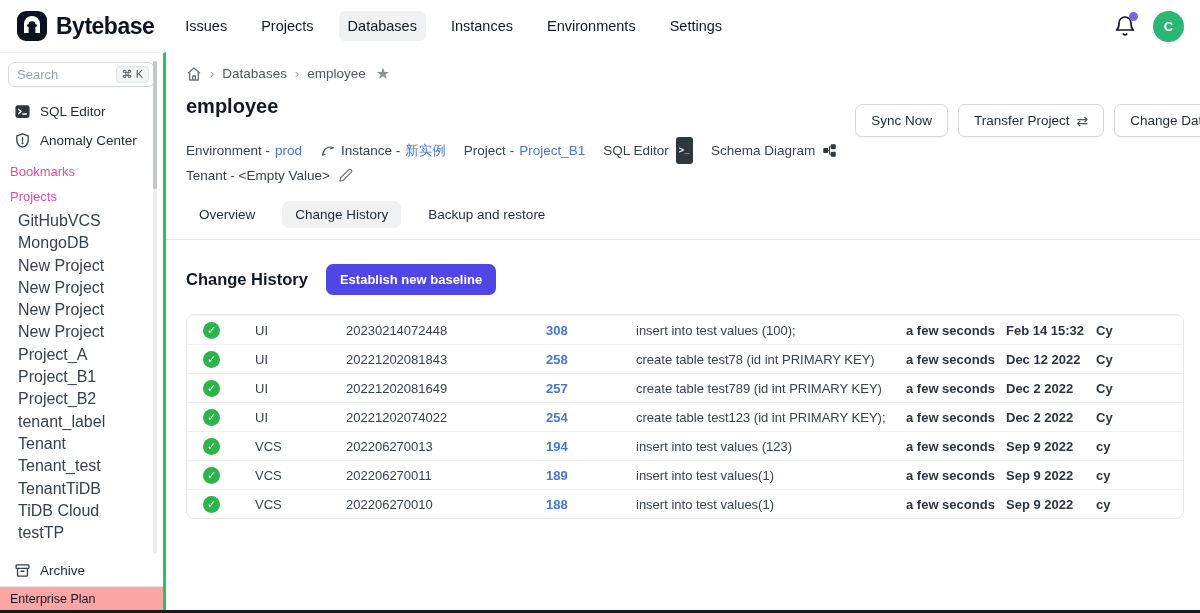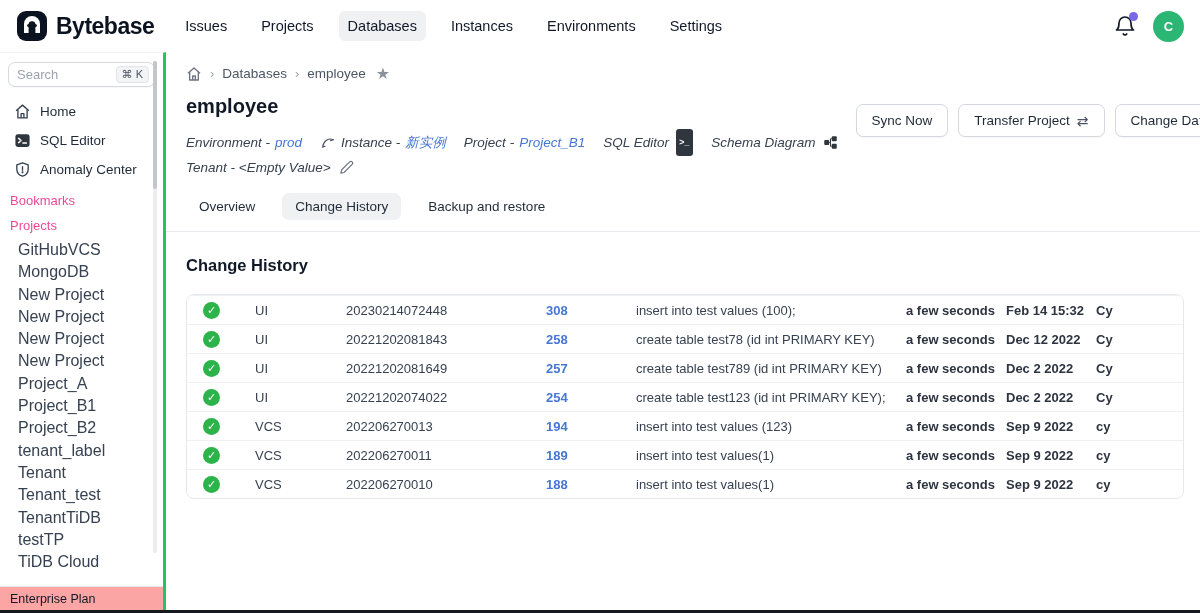--- a/index.html
+++ b/index.html
@@ -46,21 +46,21 @@
 
   
   .main { flex:1; padding:12px 16px 0 20px; position:relative; }
   .breadcrumb { display:flex; align-items:center; gap:8px; font-size:13.5px; color:#4b5563; }
   .crumb { cursor:pointer; }
   .crumb-sep { color:#9ca3af; font-size:13px; }
   .fav-star { color:#8b929c; font-size:16px; margin-left:2px; }
 
   .header-row { display:flex; margin-top:12px; }
   .page-title { font-size:20px; font-weight:700; color:#111827; }
-  .meta-block { margin-top:11px; font-size:13.5px; color:#374151; line-height:23px;font-style:italic; }
+  .meta-block { margin-top:19px; font-size:13.5px; color:#374151; line-height:23px; }
   .meta-line { display:flex; align-items:center; flex-wrap:nowrap; }
   .meta-seg { display:flex; align-items:center; margin-right:18px; white-space:nowrap; }
   .meta-link { color:var(--link,#4677d4); margin-left:5px; cursor:pointer; }
   .meta-label { color:#374151; }
   .mini-badge { display:inline-flex; align-items:center; justify-content:center; background:#30363d; color:#fff;
     border-radius:3px; font-size:9px; font-weight:700; padding:2px 3px; margin-left:7px; letter-spacing:.5px; }
   .icon-gap { margin-right:5px; display:inline-flex; }
   .actions { margin-left:auto; display:flex; gap:10px; align-items:flex-start; padding-top:9px; }
   .action-btn { display:flex; align-items:center; gap:7px; height:33px; padding:0 15px; background:#fff;
     border:1px solid #d5d8dd; border-radius:7px; font-size:13.5px; color:#1f2937; cursor:pointer;
@@ -129,28 +129,20 @@
   <div class="body-row">
 
     <div class="sidebar">
       <div class="search-box">
         <input type="text" placeholder="Search" style="">
         <span class="kbd">⌘ K</span>
       </div>
 
       <div class="side-nav">
         <div class="side-item">
-          <svg width="17" height="17" viewBox="0 0 24 24" fill="none" stroke="#374151" stroke-width="1.9" stroke-linejoin="round">
-            <path d="M3 11 12 3l9 8"></path>
-              <path d="M5.5 9.5V21h13V9.5"></path>
-              <path d="M10 21v-6h4v6"></path>
-          </svg>
-          <span>Home</span>
-        </div>
-        <div class="side-item">
           <svg width="17" height="17" viewBox="0 0 24 24">
             <rect x="2" y="3" width="20" height="18" rx="3.5" fill="#30363d"></rect>
             <path d="M6.5 9l3.5 3-3.5 3" stroke="#fff" stroke-width="2" fill="none" stroke-linecap="round" stroke-linejoin="round"></path>
             <path d="M12.5 15.5h5" stroke="#fff" stroke-width="2" stroke-linecap="round"></path>
           </svg>
           <span>SQL Editor</span>
         </div>
         <div class="side-item">
           <svg width="17" height="17" viewBox="0 0 24 24" fill="none" stroke="#374151" stroke-width="1.9" stroke-linejoin="round">
             <path d="M12 2.5 20 5.5v6c0 5-3.5 8.5-8 10-4.5-1.5-8-5-8-10v-6Z"></path>
@@ -171,22 +163,22 @@
           <div class="project-item">New Project</div>
           <div class="project-item">New Project</div>
           <div class="project-item">New Project</div>
           <div class="project-item">Project_A</div>
           <div class="project-item">Project_B1</div>
           <div class="project-item">Project_B2</div>
           <div class="project-item">tenant_label</div>
           <div class="project-item">Tenant</div>
           <div class="project-item">Tenant_test</div>
           <div class="project-item">TenantTiDB</div>
+          <div class="project-item">TiDB Cloud</div>
           <div class="project-item">testTP</div>
-          <div class="project-item">TiDB Cloud</div>
         </div>
 
       <div class="side-item archive-row">
         <svg width="17" height="17" viewBox="0 0 24 24" fill="none" stroke="#374151" stroke-width="1.9" stroke-linejoin="round">
           <rect x="3" y="4" width="18" height="5" rx="1"></rect>
           <path d="M5 9v10a1 1 0 0 0 1 1h12a1 1 0 0 0 1-1V9"></path>
           <path d="M10 13h4" stroke-linecap="round"></path>
         </svg>
         <span>Archive</span>
       </div>
@@ -280,20 +272,21 @@
       </div>
 
       <div class="tabs-wrap" id="tabs">
           <div class="tab">Overview</div>
           <div class="tab active">Change History</div>
           <div class="tab">Backup and restore</div>
         </div>
 
       <div class="section-head">
         <span class="section-title">Change History</span>
+        <button class="baseline-btn">Establish new baseline</button>
       </div>
 
       <div class="table">
         <div id="tbody">
             <div class="trow">
               <div class="td"><span class="check-circle">✓</span></div>
               <div class="td">UI</div>
               <div class="td">20230214072448</div>
               <div class="td"><span class="issue-link">308</span></div>
               <div class="td">insert into test values (100);</div>

